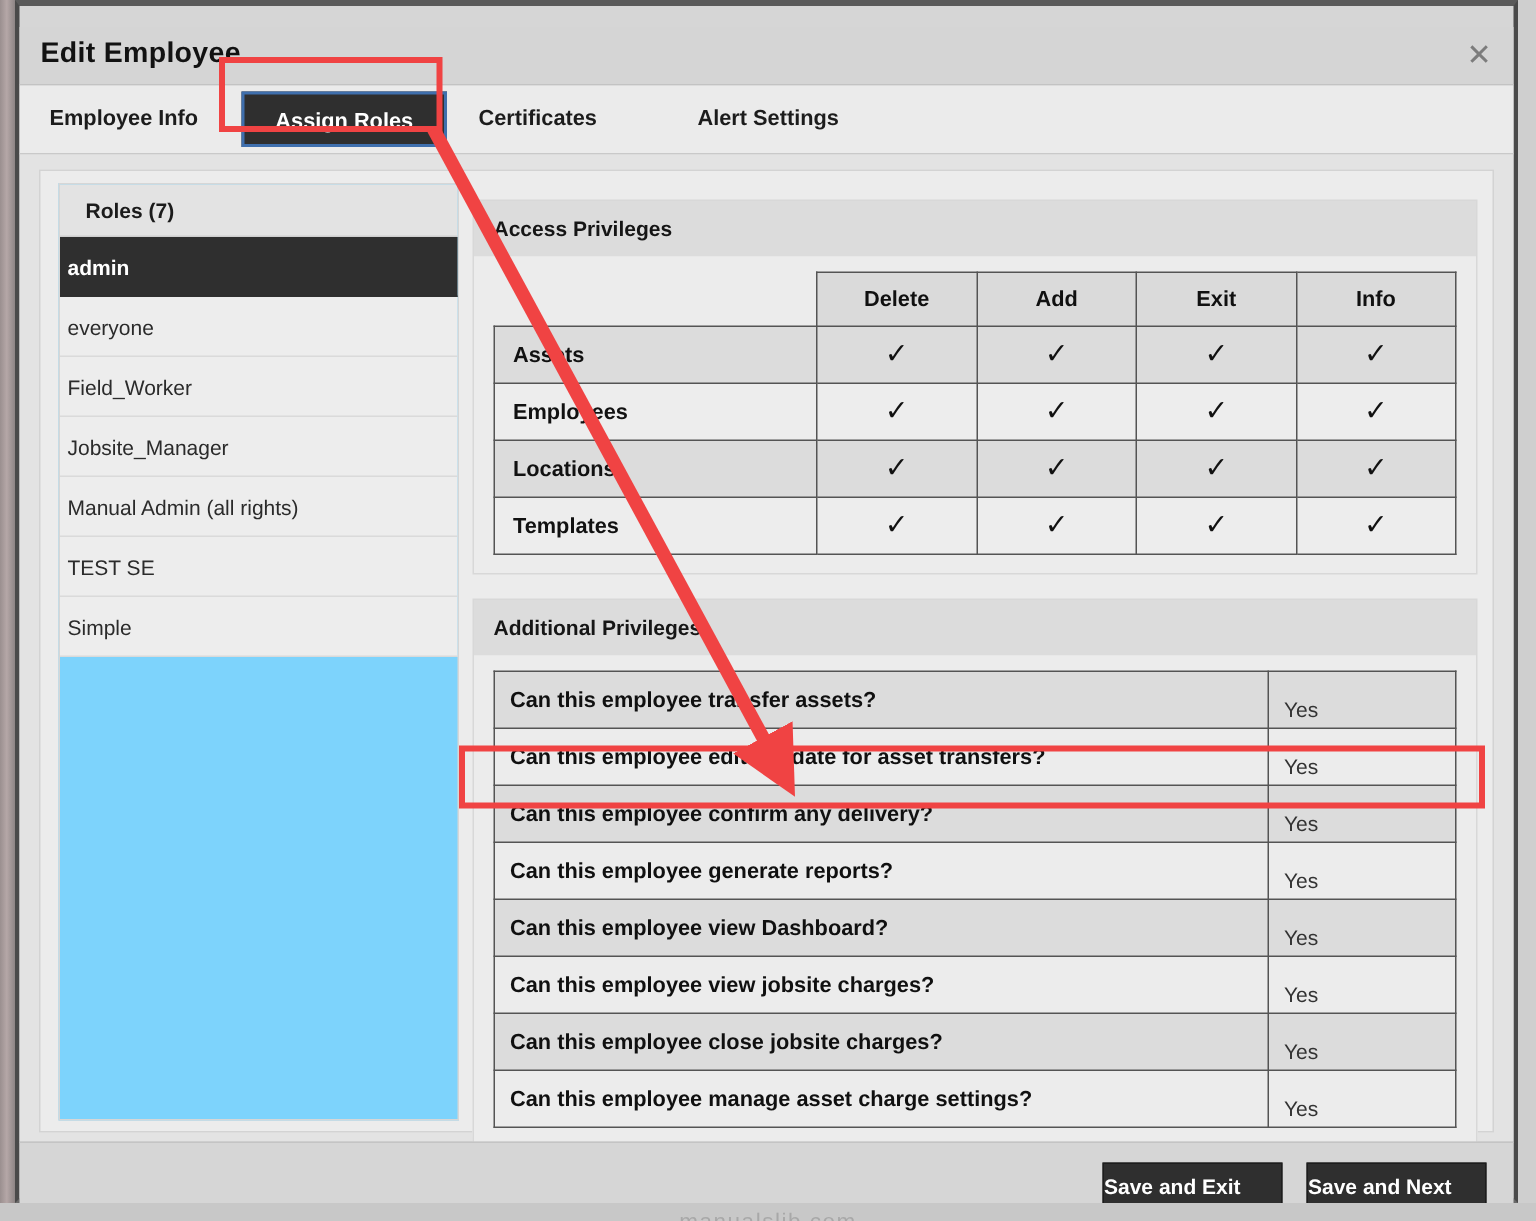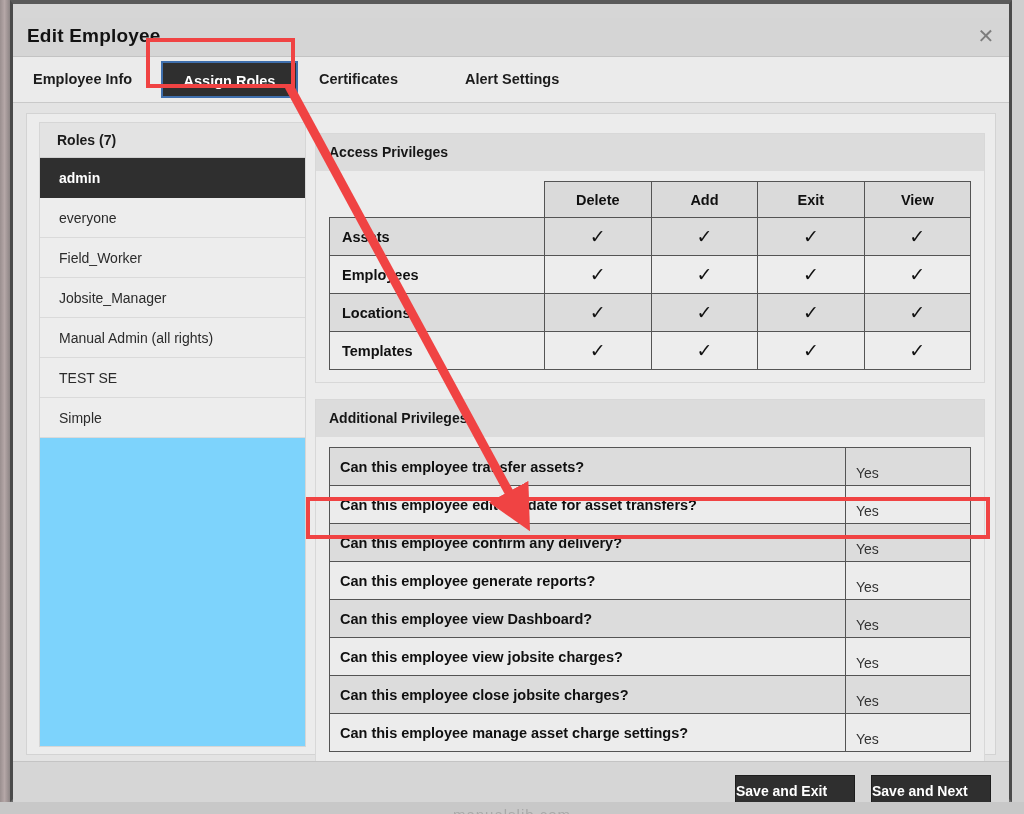--- a/index.html
+++ b/index.html
@@ -161,21 +161,21 @@
     font-size: 14px;
     font-weight: bold;
     color: #1b1b1b;
     background: #e3e3e3;
     border-bottom: 1px solid #cfcfcf;
     box-sizing: border-box;
   }
   .role-item {
     height: 40px;
     line-height: 40px;
-    padding-left: 19px;
+    padding-left: 5px;
     font-size: 14px;
     color: #2b2b2b;
     background: #ededed;
     border-bottom: 1px solid #dadada;
     box-sizing: border-box;
     cursor: pointer;
     white-space: nowrap;
     overflow: hidden;
   }
   .role-item.selected {
@@ -376,21 +376,21 @@
                     <col style="width:16.6%">
                     <col style="width:16.6%">
                     <col style="width:16.6%">
                 </colgroup>
                 <thead>
                   <tr>
                     <th class="corner"></th>
                     <th class="colhead">Delete</th>
                     <th class="colhead">Add</th>
                     <th class="colhead">Exit</th>
-                    <th class="colhead">View</th>
+                    <th class="colhead">Info</th>
                   </tr>
                 </thead>
                 <tbody>
                   <tr class="r-odd">
                     <td class="rowlabel">Assets</td>
                     <td class="cell">✓</td>
                     <td class="cell">✓</td>
                     <td class="cell">✓</td>
                     <td class="cell">✓</td>
                   </tr>

